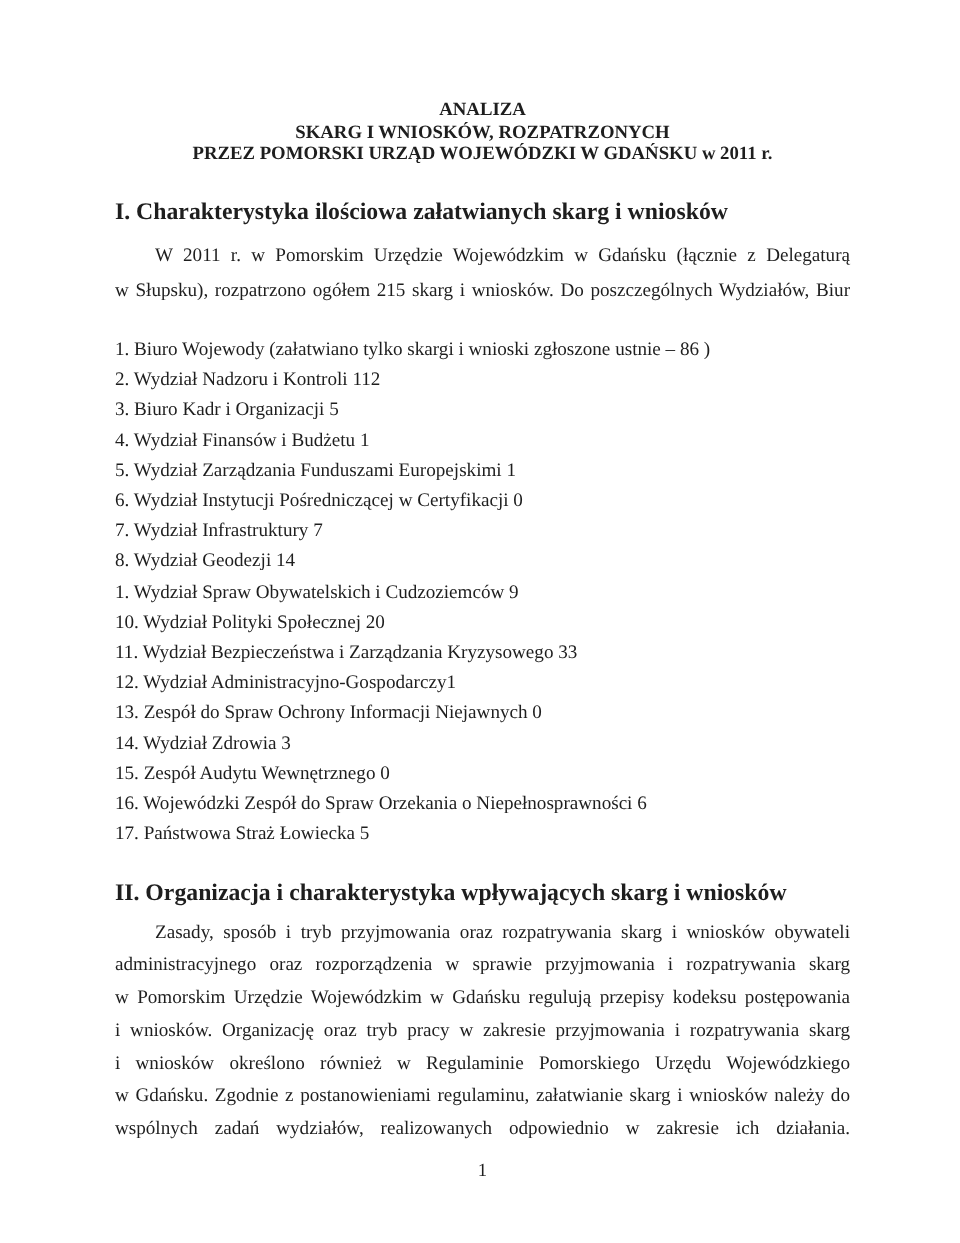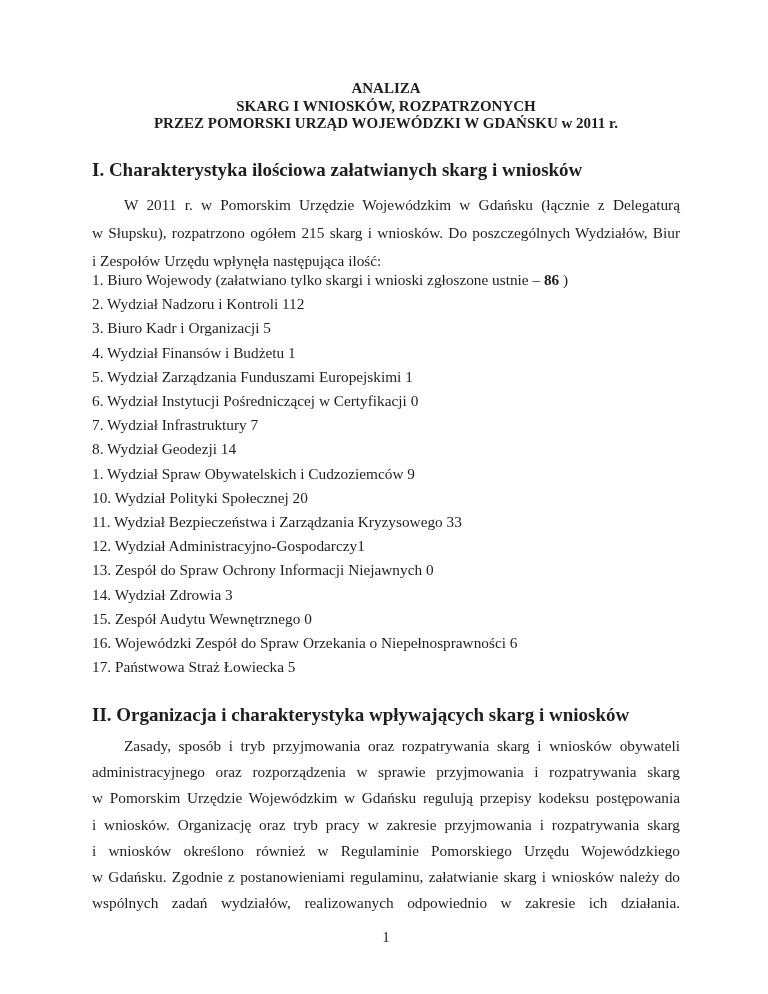--- a/index.html
+++ b/index.html
@@ -61,21 +61,21 @@
   
   .dept-list {
     position: absolute;
     left: 92px;
     top: 268px;
     width: 588px;
     font-size: 15.3px;
     line-height: 24.2px;
   }
   .list-item { white-space: nowrap; }
-  .b { font-weight: bold; }
+  .b { font-weight: normal; }
   .page-number {
     position: absolute;
     left: 92px;
     top: 929px;
     width: 588px;
     text-align: center;
     font-size: 15px;
   }
 </style>
 </head>
@@ -93,21 +93,20 @@
     </div>
 
   <h1 class="sec-heading h1pos">I. Charakterystyka ilościowa załatwianych skarg i wniosków</h1>
 
   <div class="para p1pos">
 
       <div class="line j indent">W 2011 r. w Pomorskim Urzędzie Wojewódzkim w Gdańsku (łącznie z Delegaturą</div>
 
       <div class="line j">w Słupsku), rozpatrzono ogółem 215 skarg i wniosków. Do poszczególnych Wydziałów, Biur</div>
 
-      <div class="line">i Zespołów Urzędu wpłynęła następująca ilość:</div>
     </div>
 
   <div class="dept-list">
 
       <div class="list-item"><span>1. Biuro Wojewody (załatwiano tylko skargi i wnioski zgłoszone ustnie – </span><span class="b">86</span><span> )</span></div>
 
       <div class="list-item"><span>2. Wydział Nadzoru i Kontroli 112</span><span class="b"></span><span></span></div>
 
       <div class="list-item"><span>3. Biuro Kadr i Organizacji 5</span><span class="b"></span><span></span></div>
 

